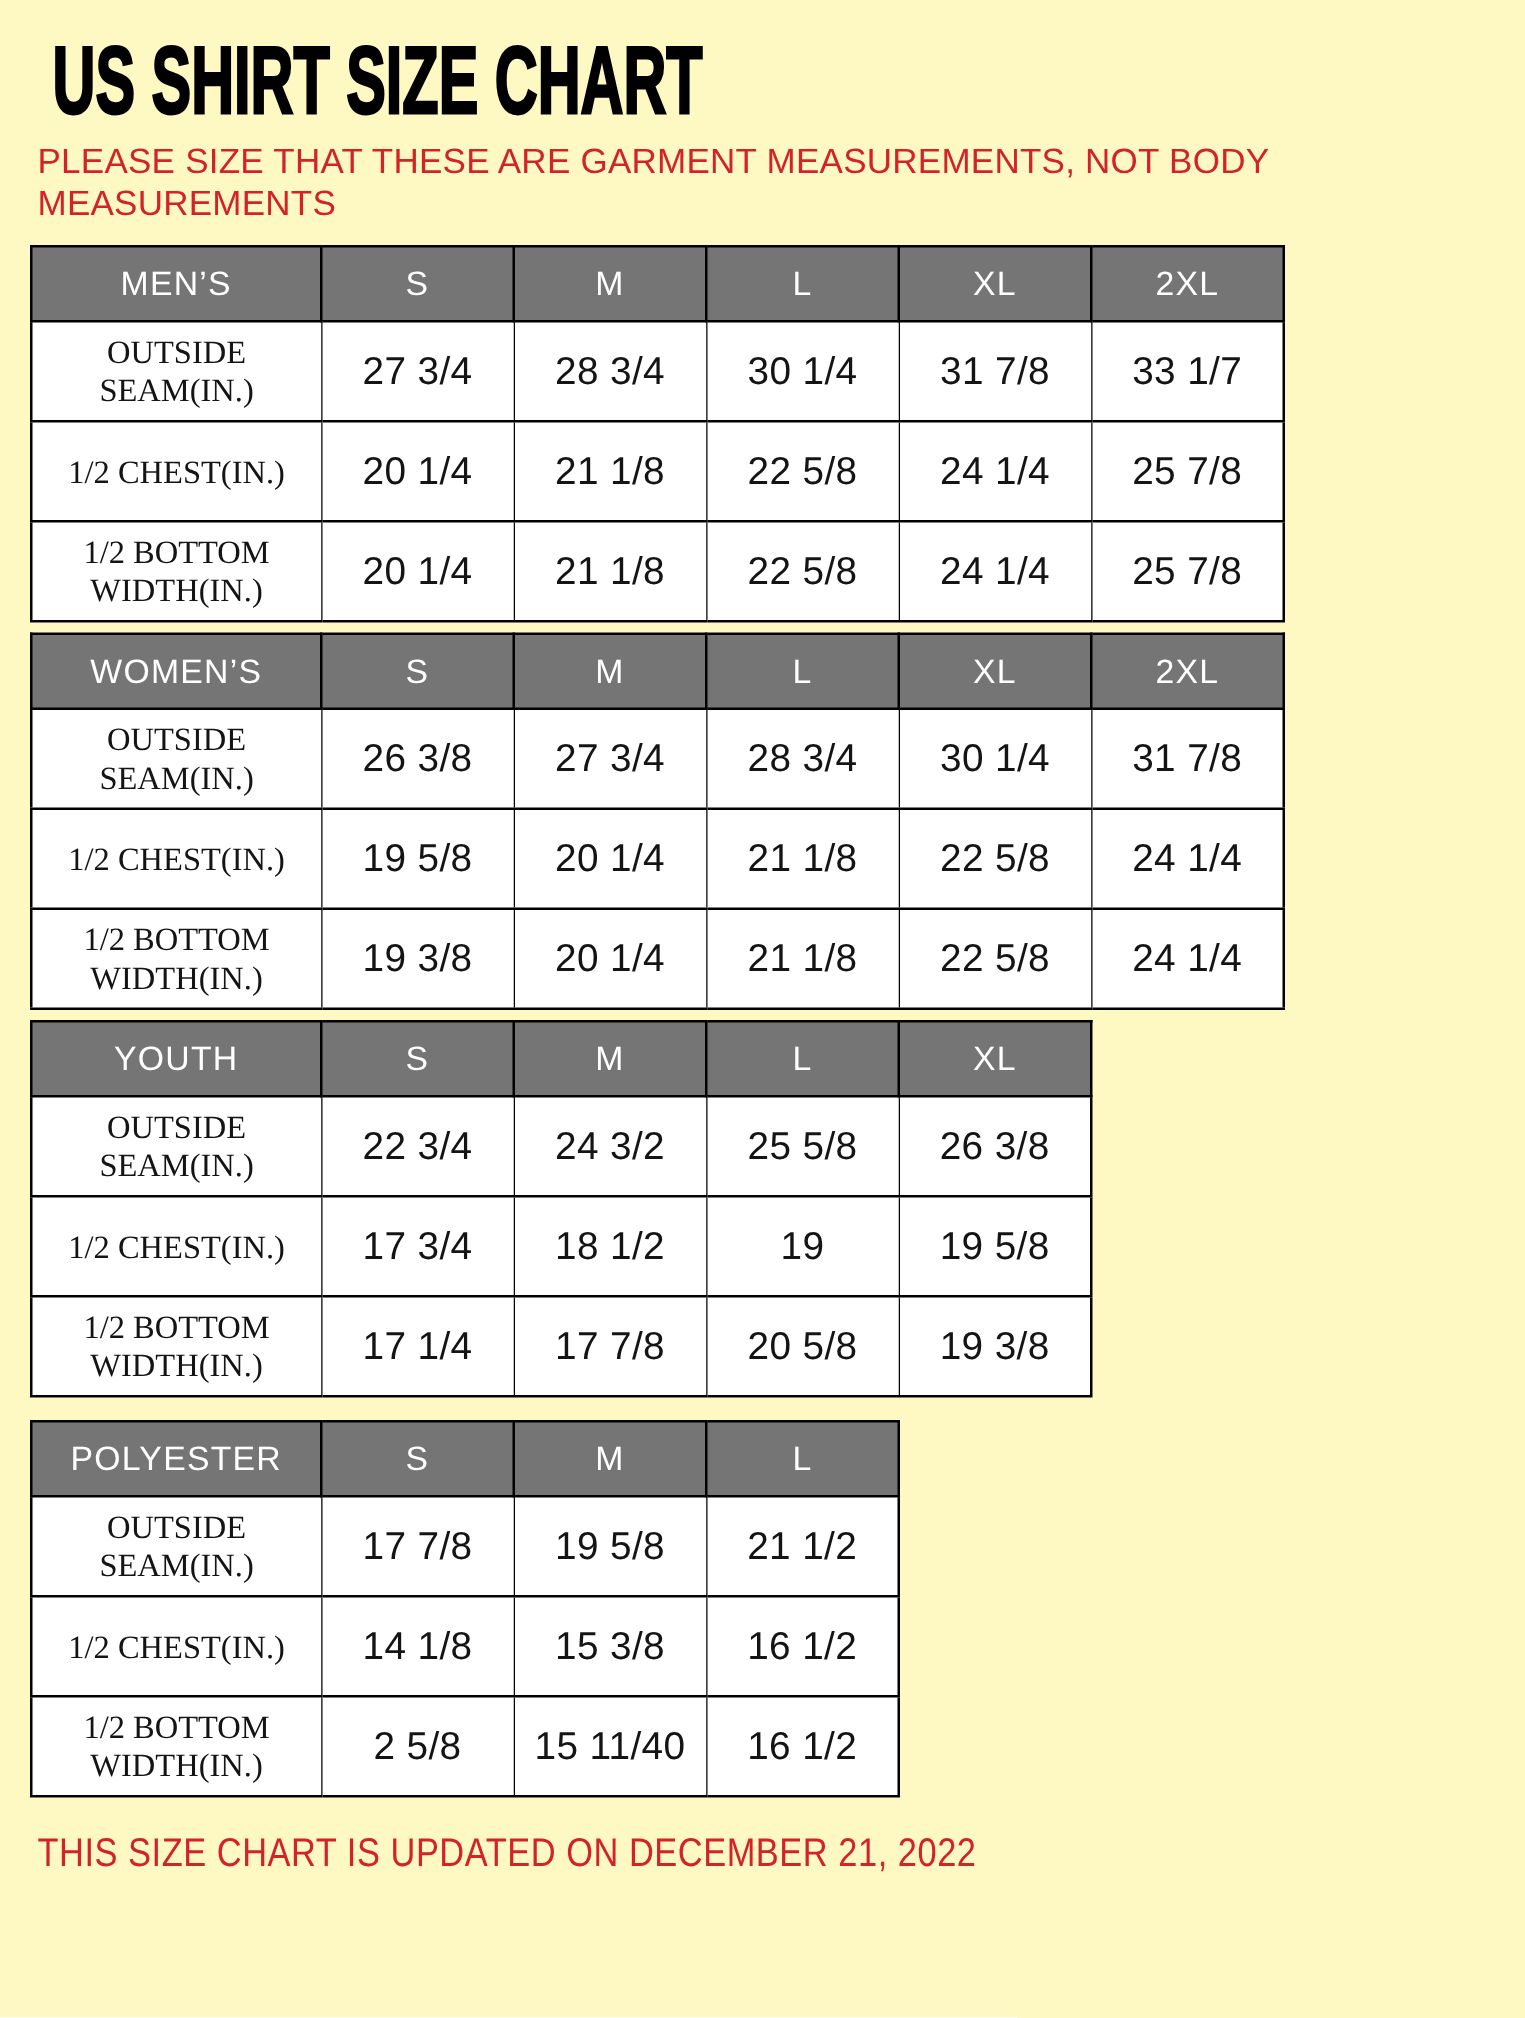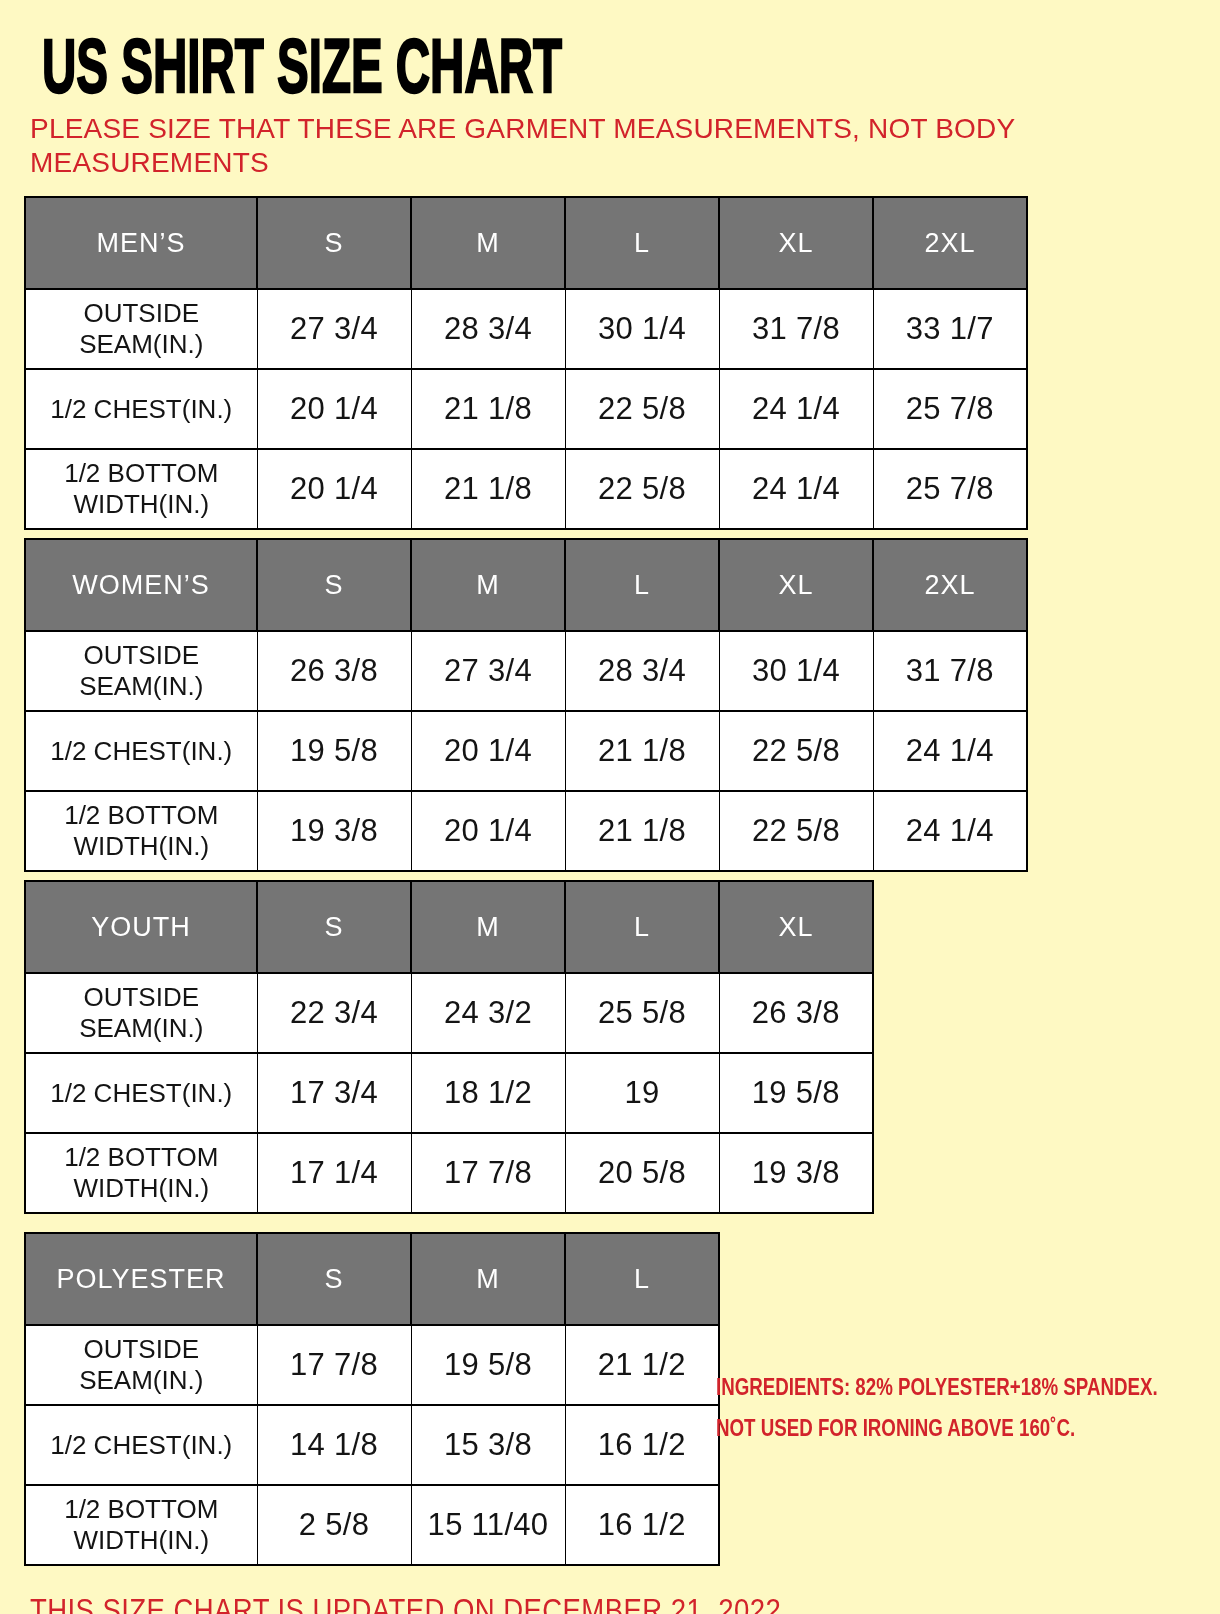--- a/index.html
+++ b/index.html
@@ -46,41 +46,41 @@
   table.size-chart{
     border-collapse:collapse;
     table-layout:fixed;
     border:2px solid var(--line);
     margin:0 0 8px 0;
     background:#fff;
   }
   table.size-chart.last{ margin-top:18px; }
   col.label-col{ width:232px; }
   col.size-col{ width:154px; }
-  tr.header-row{ height:92px; }
+  tr.header-row{ height:60px; }
   tr.data-row{ height:80px; }
   th.group-cell, th.size-cell{
     background:var(--gray);
     color:#ffffff;
     font-weight:400;
     font-size:27px;
     letter-spacing:1px;
     border:2px solid var(--line);
     text-align:center;
     vertical-align:middle;
   }
   td{
     border:1px solid var(--line);
     border-top-width:2px;
     border-bottom-width:2px;
     text-align:center;
     vertical-align:middle;
     background:#fff;
   }
-  td.label-cell{ font-size:26px; line-height:31px; padding:0 18px; color:var(--ink); }
+  td.label-cell{ font-size:26px; line-height:31px; padding:0 18px; color:var(--ink);font-family:Liberation Serif, serif; }
   td.value-cell{ font-size:31px; letter-spacing:0.3px; color:var(--ink); }
   
   .ingredients{
     position:absolute;
     left:716px;
     top:1366px;
     width:500px;
     color:var(--red);
   }
   .ingredients .ing-line{ height:41px; white-space:nowrap; }
@@ -283,26 +283,18 @@
           <tr class="data-row">
             <td class="label-cell">1/2 BOTTOM WIDTH(IN.)</td>
             <td class="value-cell">2 5/8</td>
             <td class="value-cell">15 11/40</td>
             <td class="value-cell">16 1/2</td>
           </tr>
         </tbody>
       </table>
     </div>
 
-  <div class="ingredients">
-    <div class="ing-line">
-      <span class="ing-text">INGREDIENTS: 82% POLYESTER+18% SPANDEX.</span>
-    </div>
-    <div class="ing-line">
-      <span class="ing-text">NOT USED FOR IRONING ABOVE 160˚C.</span>
-    </div>
-  </div>
 
   <div class="update-note">
     <span class="upd-text">THIS SIZE CHART IS UPDATED ON DECEMBER 21, 2022</span>
   </div>
 
 </div>
 
 </body></html>

